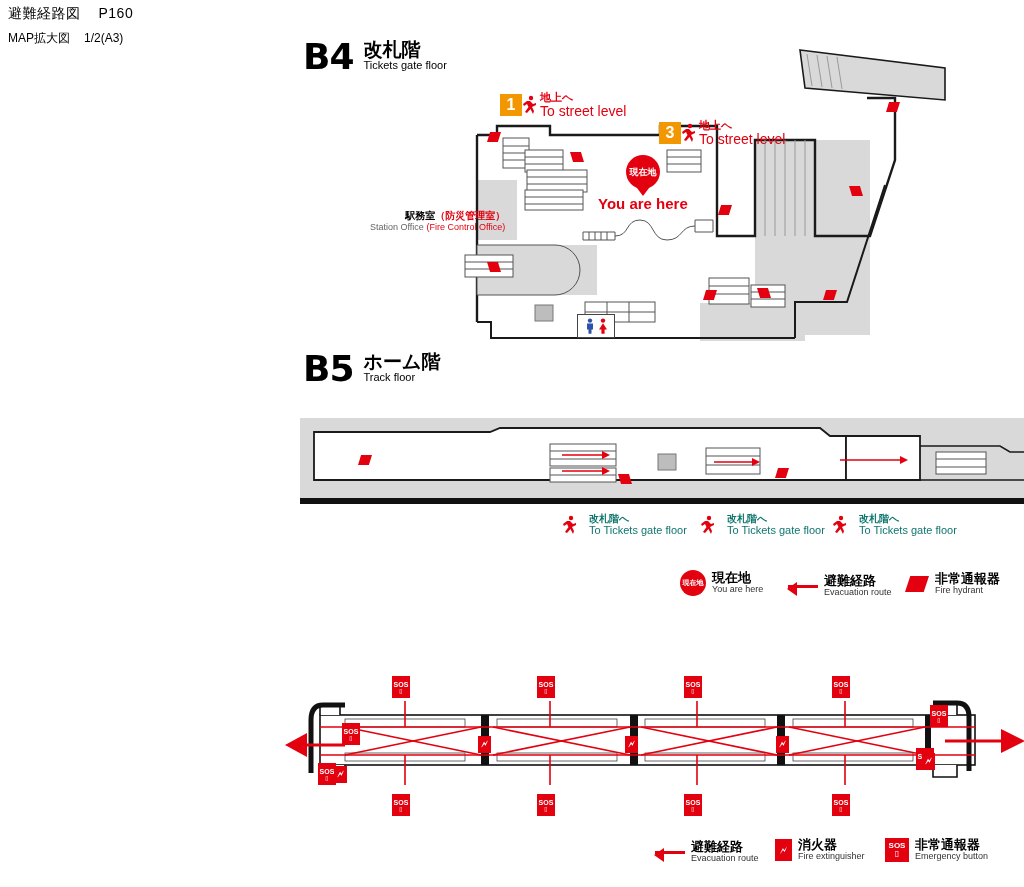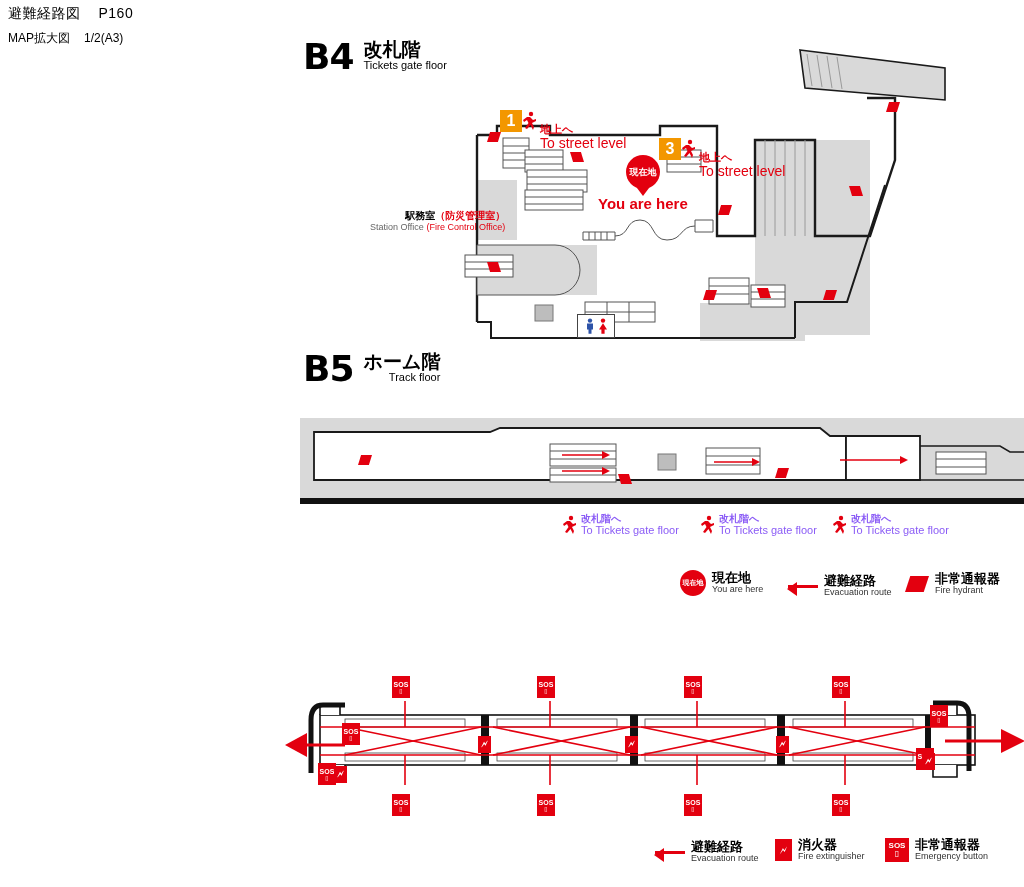--- a/index.html
+++ b/index.html
@@ -18,32 +18,32 @@
 
   
   .floorhead{display:flex;align-items:flex-end;}
   .floorhead .big{font-size:36px;font-weight:700;letter-spacing:-1px;line-height:.95;
       font-family:"DejaVu Sans",sans-serif;}
   .floorhead .names{margin-left:10px;line-height:1.05;padding-bottom:3px;}
   .floorhead .jp{font-size:19px;font-weight:700;}
   .floorhead .en{font-size:11px;}
 
   #b4head{left:303px;top:40px;}
-  #b5head{left:303px;top:352px;text-align:right;}
+  #b5head{left:303px;top:352px;}
 
   
   .hyd{width:14px;height:10px;background:#e3000f;
        clip-path:polygon(22% 0,100% 0,78% 100%,0 100%);}
   .hyd.f{clip-path:polygon(0 0,78% 0,100% 100%,22% 100%);}
 
   
   .exitnum{width:22px;height:22px;background:#f39700;color:#fff;font-weight:700;
       font-size:16px;display:flex;align-items:center;justify-content:center;}
   .exitlbl{color:#e3000f;line-height:1.05;margin-left:2px;}
-  .exitlbl .j{font-size:11px;font-weight:700;margin-top:32px;}
+  .exitlbl .j{font-size:11px;font-weight:700;}
   .exitlbl .e{font-size:14px;}
   .runner{width:16px;height:20px;}
 
   
   #yah{left:598px;top:155px;text-align:center;}
   #yah .dot{width:34px;height:34px;border-radius:50%;background:#e3000f;color:#fff;
      font-size:9px;font-weight:700;display:flex;align-items:center;justify-content:center;
      margin:0 auto;position:relative;}
   #yah .dot:after{content:"";position:absolute;bottom:-7px;left:50%;margin-left:-6px;
      border-left:6px solid transparent;border-right:6px solid transparent;border-top:8px solid #e3000f;}
@@ -61,21 +61,21 @@
   .legend-item .lt{margin-left:6px;line-height:1.1;}
   .legend-item .lt .j{font-size:13px;font-weight:700;}
   .legend-item .lt .e{font-size:9px;color:#333;}
 
   .arrowL{width:30px;height:0;border-top:3px solid #e3000f;position:relative;}
   .arrowL:before{content:"";position:absolute;left:-1px;top:-6px;
      border-top:7px solid transparent;border-bottom:7px solid transparent;border-right:10px solid #e3000f;}
 
   
   .togate{display:flex;align-items:center;}
-  .togate .tx{margin-left:3px;color:#8b5cf6;line-height:1.05;}
+  .togate .tx{margin-left:11px;color:#0f766e;line-height:1.05;}
   .togate .tx .j{font-size:10px;font-weight:700;}
   .togate .tx .e{font-size:11px;}
 
   
   .sos{width:18px;height:22px;background:#e3000f;color:#fff;font-size:6px;font-weight:700;
        display:flex;flex-direction:column;align-items:center;justify-content:center;line-height:1;}
   .sos b{font-size:7px;}
   .ext{width:13px;height:17px;background:#e3000f;color:#fff;font-size:9px;font-weight:700;
        display:flex;align-items:center;justify-content:center;}
   svg{display:block;}

